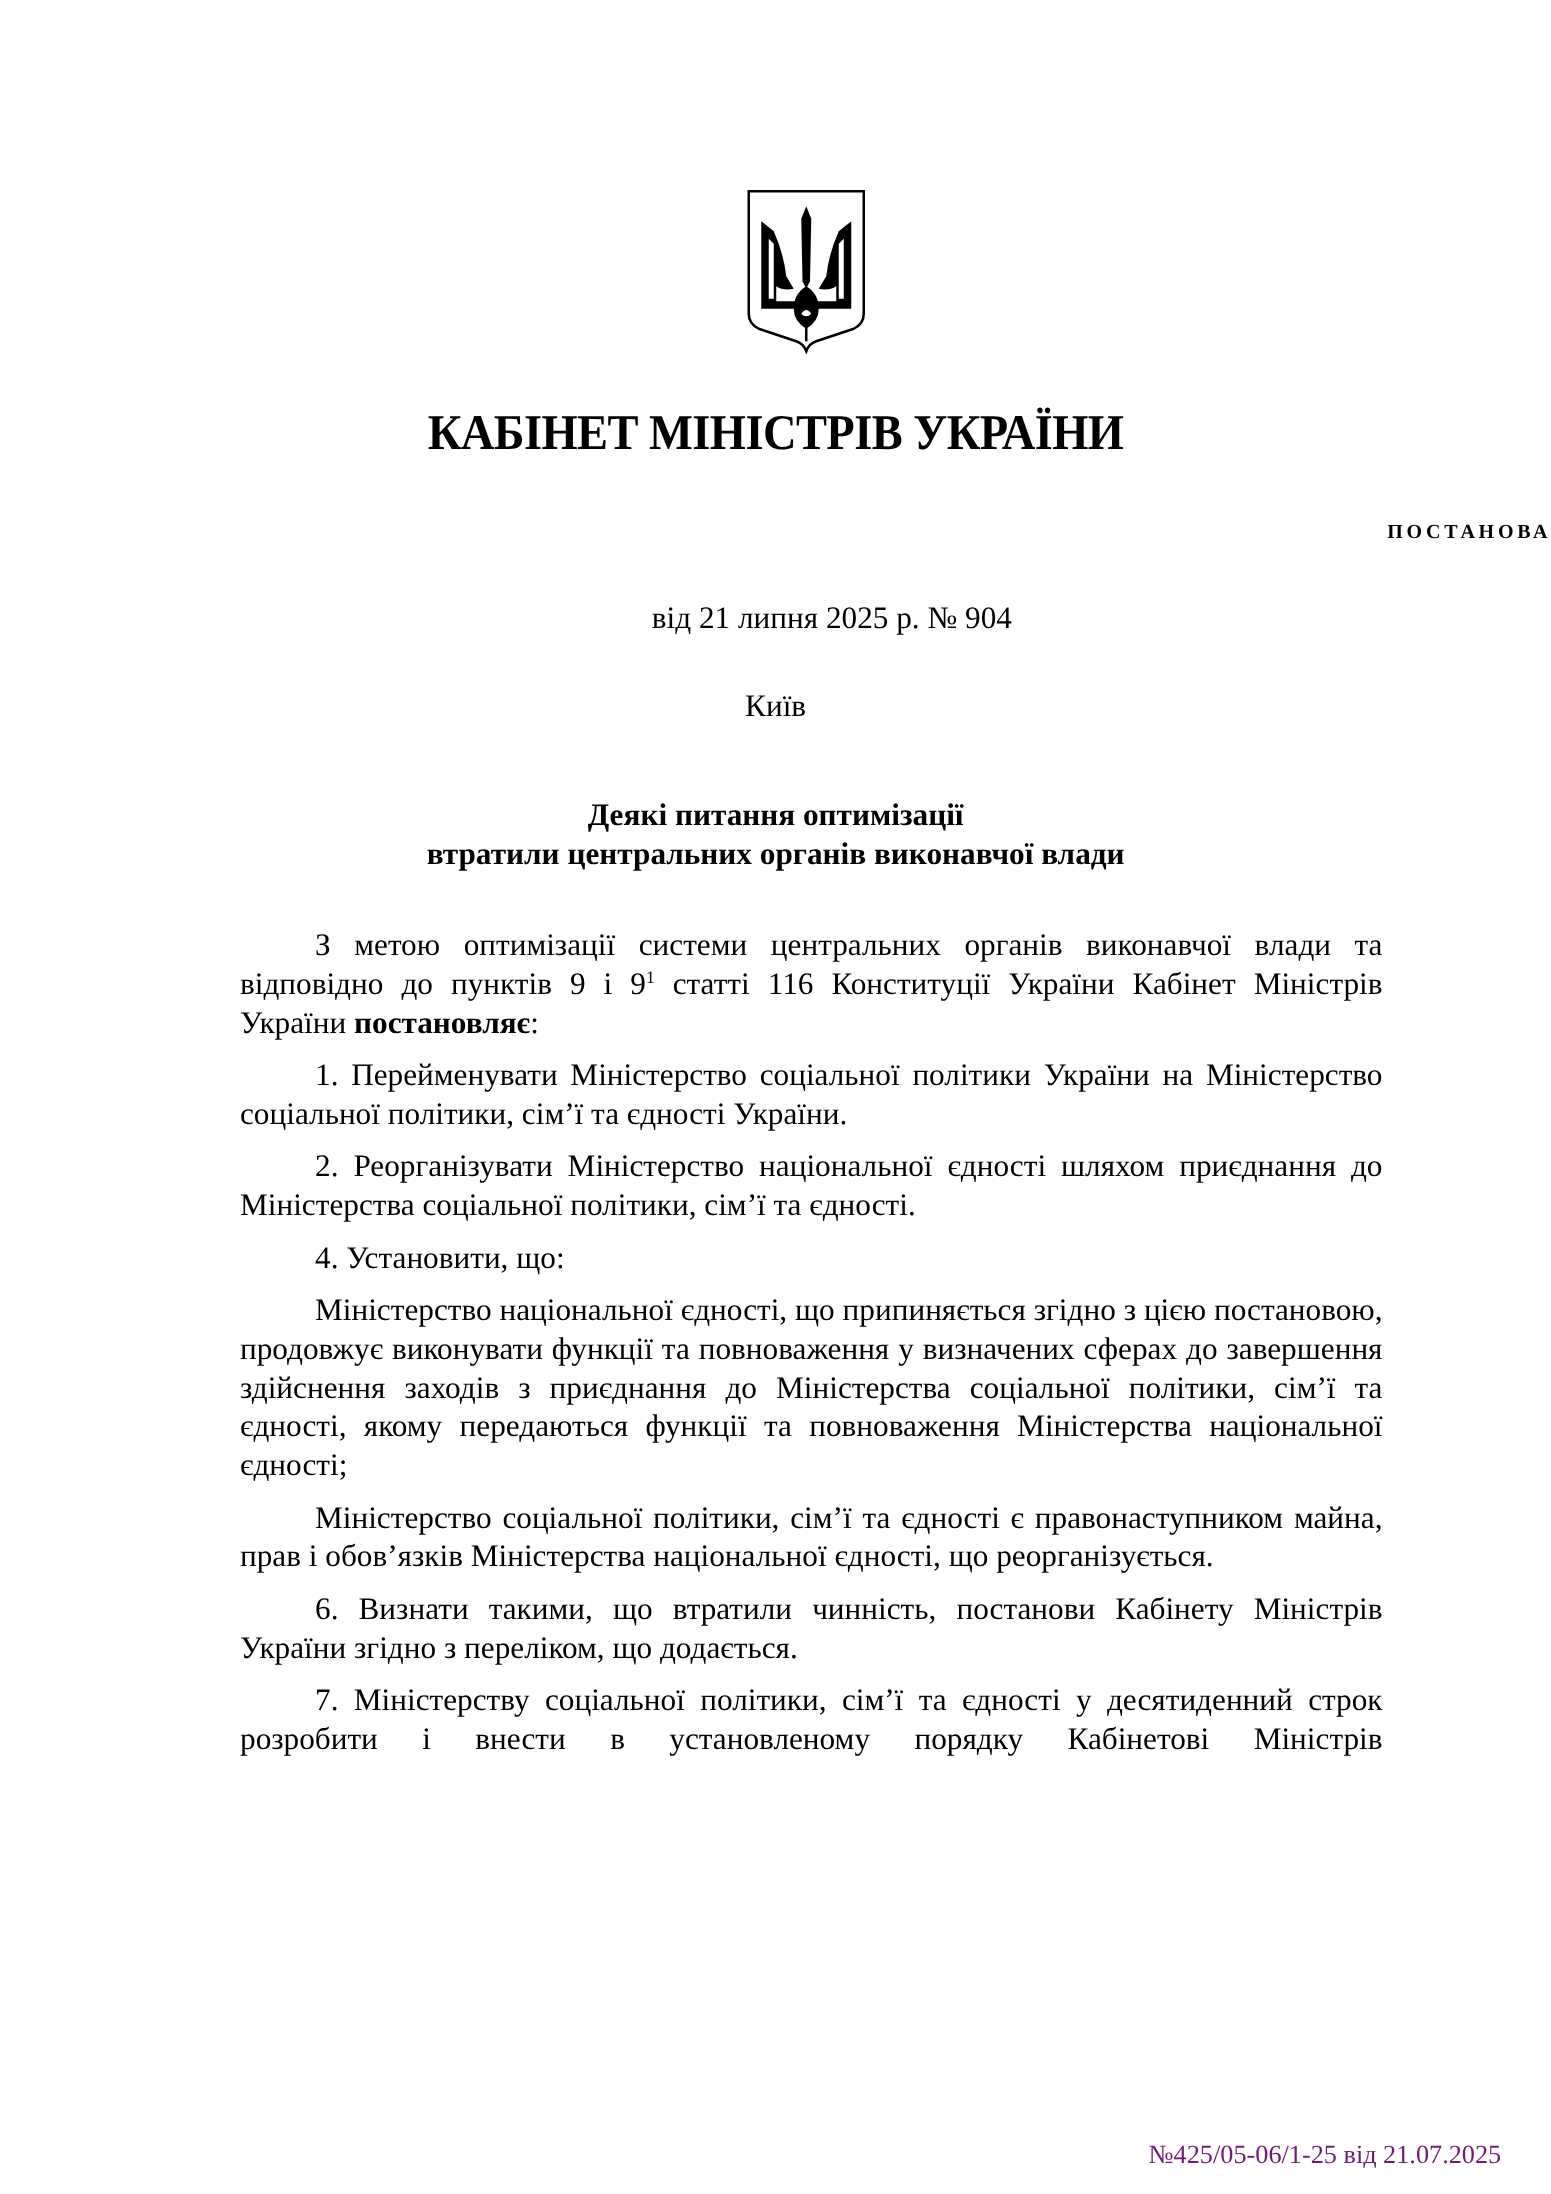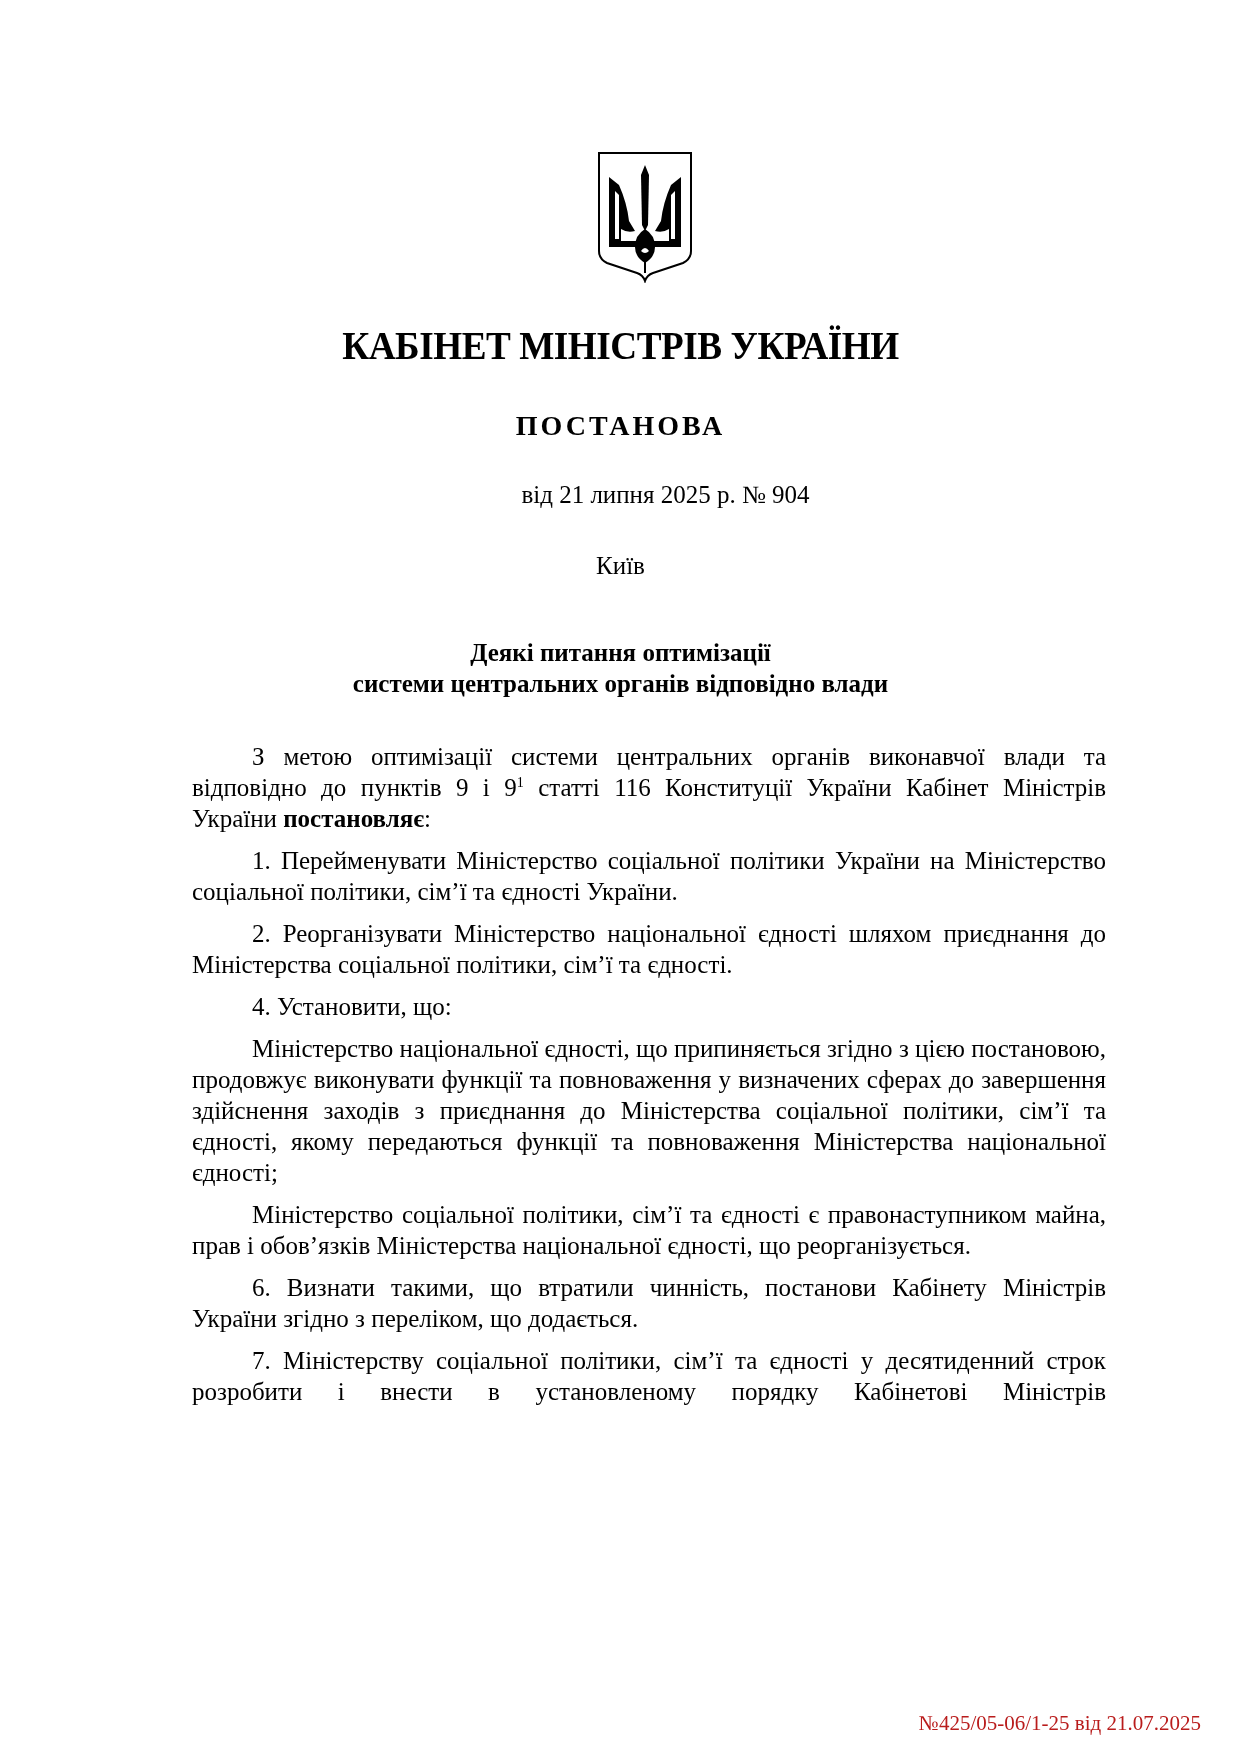--- a/index.html
+++ b/index.html
@@ -39,23 +39,23 @@
       line-height: 48px;
       letter-spacing: -0.5px;
       transform: scaleX(0.93);
       transform-origin: 620px 0;
     }
     .doc-type {
       position: absolute;
       left: 0;
       width: 1241px;
       top: 410px;
-      text-align: center;
+      text-align: right;
       font-weight: bold;
-      font-size: 28px;
+      font-size: 16px;
       line-height: 32px;
       letter-spacing: 3px;
     }
     .doc-date {
       position: absolute;
       left: 0;
       width: 1241px;
       top: 480px;
       text-align: center;
       font-size: 25px;
@@ -134,28 +134,28 @@
     <path d="M44 100 Q48 94 52 100 Q48 104 44 100 Z" fill="#ffffff"></path>
   </svg>
 
   <div class="cabinet-title">КАБІНЕТ МІНІСТРІВ УКРАЇНИ</div>
   <div class="doc-type">ПОСТАНОВА</div>
   <div class="doc-date">від 21 липня 2025 р. № 904</div>
   <div class="doc-city">Київ</div>
 
   <div class="doc-subject">
     <div>Деякі питання оптимізації</div>
-    <div>системи центральних органів відповідно влади</div>
+    <div>втратили центральних органів виконавчої влади</div>
   </div>
 
   <div class="body-text">
     <p><span>З метою оптимізації системи центральних органів виконавчої влади та відповідно до пунктів 9 і 9</span><sup>1</sup><span> статті 116 Конституції України Кабінет Міністрів України </span><span class="b">постановляє</span><span>:</span></p>
     <p>1. Перейменувати Міністерство соціальної політики України на Міністерство соціальної політики, сім’ї та єдності України.</p>
     <p>2. Реорганізувати Міністерство національної єдності шляхом приєднання до Міністерства соціальної політики, сім’ї та єдності.</p>
     <p>4.  Установити, що:</p>
     <p>Міністерство національної єдності, що припиняється згідно з цією постановою, продовжує виконувати функції та повноваження у визначених сферах до завершення здійснення заходів з приєднання до Міністерства соціальної політики, сім’ї та єдності, якому передаються функції та повноваження Міністерства національної єдності;</p>
     <p>Міністерство соціальної політики, сім’ї та єдності є правонаступником майна, прав і обов’язків Міністерства національної єдності, що реорганізується.</p>
     <p>6. Визнати такими, що втратили чинність, постанови Кабінету Міністрів України згідно з переліком, що додається.</p>
     <p style="text-align-last: justify;">7. Міністерству соціальної політики, сім’ї та єдності у десятиденний строк розробити і внести в установленому порядку Кабінетові Міністрів</p>
   </div>
 
-  <div class="reg-stamp" style="color: #b91c1c;">№425/05-06/1-25 від 21.07.2025</div>
+  <div class="reg-stamp" style="color: #701a75;">№425/05-06/1-25 від 21.07.2025</div>
 </div>
 
 </body></html>

